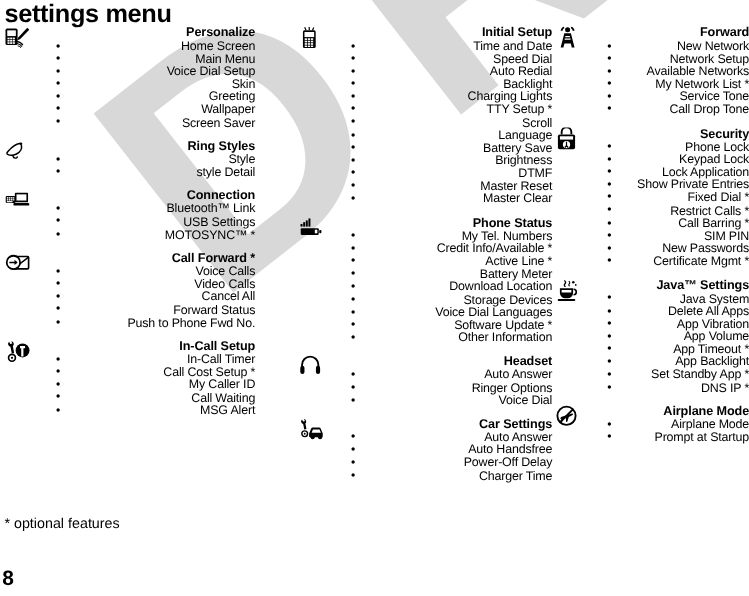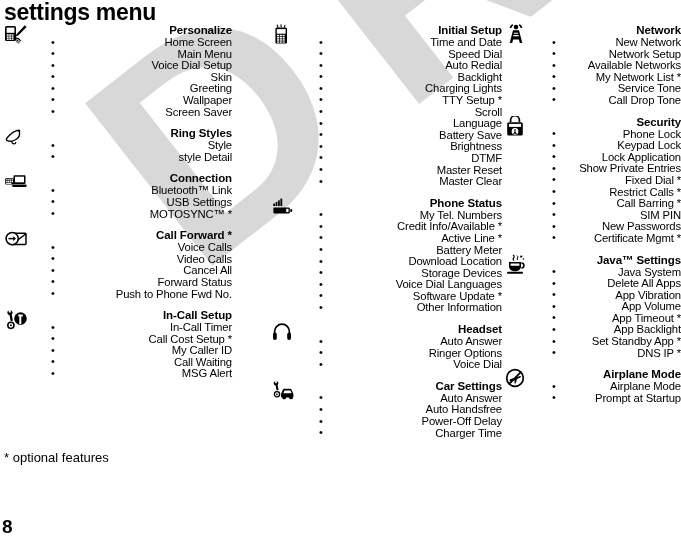--- a/index.html
+++ b/index.html
@@ -109,21 +109,21 @@
     position: absolute;
     left: -11px;
     top: -0.5px;
     font-size: 11px;
     line-height: 11.6px;
   }
 
   #footnote {
     position: absolute;
     left: 4px;
-    top: 450px;
+    top: 468px;
     font-size: 13px;
     line-height: 15px;
     white-space: nowrap;
   }
 
   #page-footer {
     position: absolute;
     left: 2px;
     top: 516px;
     width: 240px;
@@ -378,21 +378,21 @@
       <div class="group">
         <span class="group-icon">
           <svg width="22" height="20" viewBox="0 0 22 20">
       <circle cx="11" cy="3.1" r="2.3" fill="#000"></circle>
       <path d="M5.4 4.0 a4.0 5.6 0 0 1 2.4 -3.2" stroke="#000" stroke-width="1.7" fill="none"></path>
       <path d="M16.6 4.0 a4.0 5.6 0 0 0 -2.4 -3.2" stroke="#000" stroke-width="1.7" fill="none"></path>
       <path d="M8.0 6.2 h6.0 l3.3 12.9 h-2.5 l-0.9 -3.6 h-5.8 l-0.9 3.6 h-2.5 z" fill="#000"></path>
       <path d="M8.9 9.2 h4.2 M8.3 11.6 h5.4" stroke="#fff" stroke-width="1.1"></path>
     </svg>
         </span>
-        <div class="group-title">Network</div>
+        <div class="group-title">Forward</div>
         <ul class="group-items">
           <li>New Network</li>
           <li>Network Setup</li>
           <li>Available Networks</li>
           <li>My Network List *</li>
           <li>Service Tone</li>
           <li>Call Drop Tone</li>
         </ul>
       </div>
       <div class="group">

